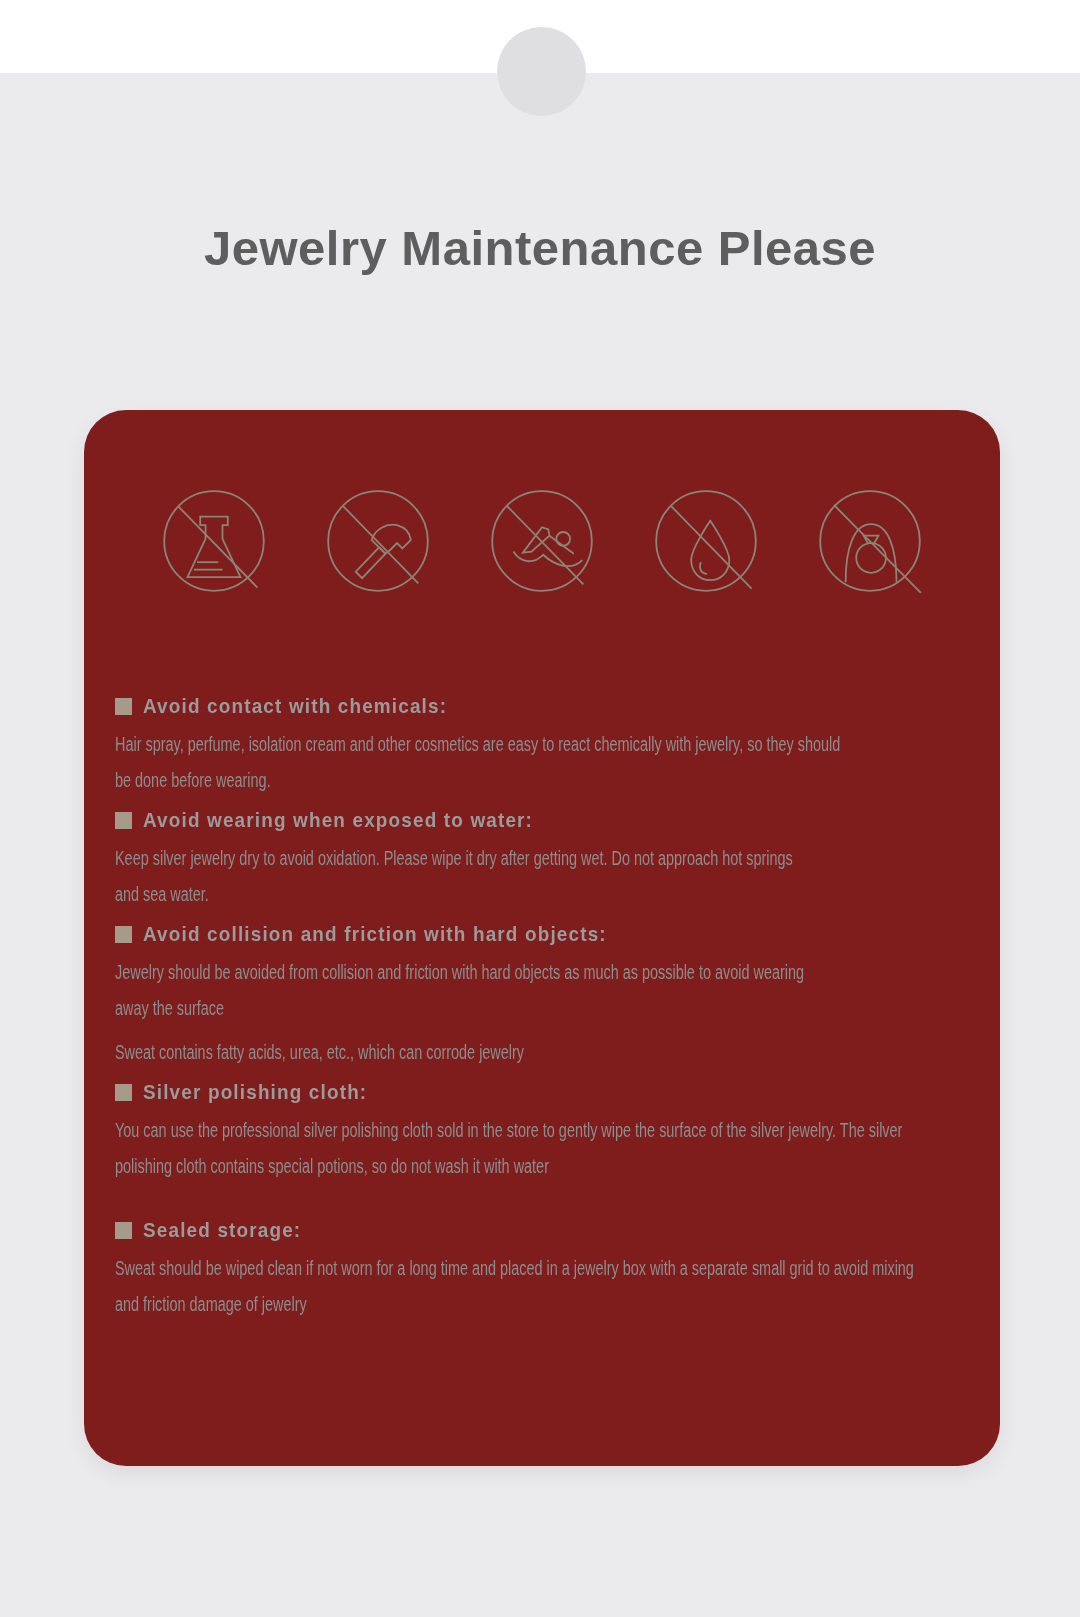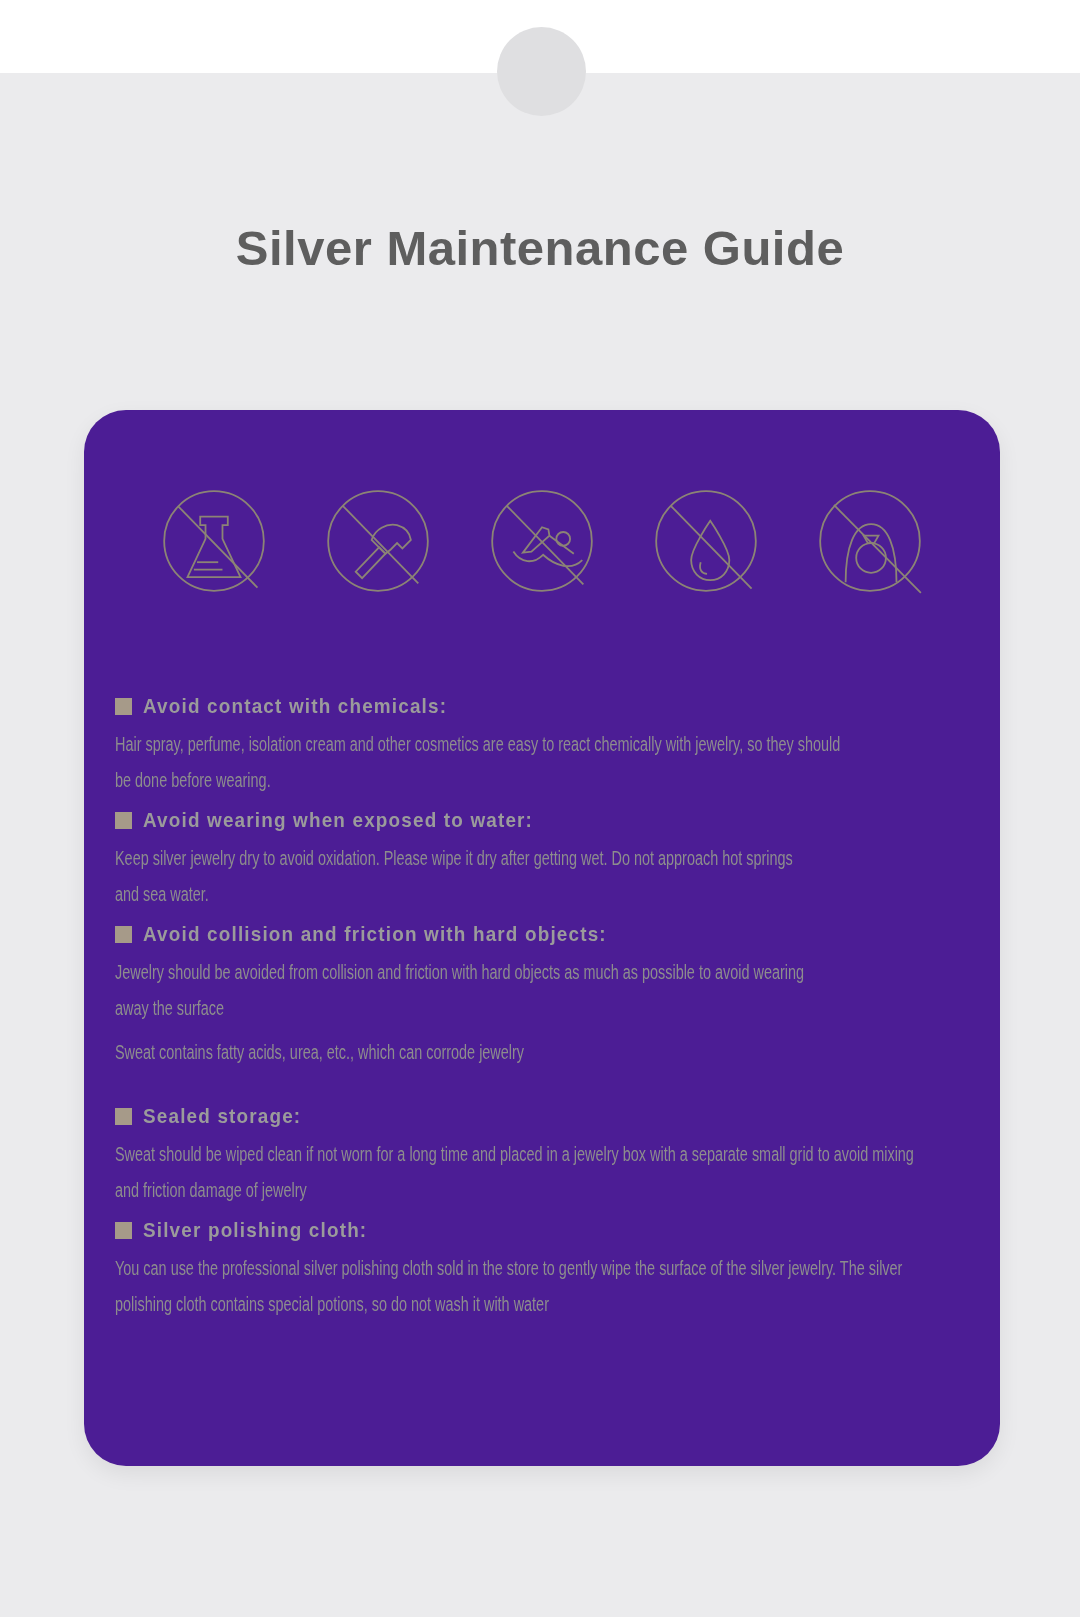--- a/index.html
+++ b/index.html
@@ -30,21 +30,21 @@
     text-align: center;
     font-size: 49px;
     font-weight: bold;
     letter-spacing: 0.5px;
     color: #5e5e5e;
   }
   .info-card {
     position: absolute;
     left: 84px; top: 410px;
     width: 916px; height: 1056px;
-    background: #4c1d95;
+    background: #7f1d1d;
     border-radius: 42px;
     box-shadow: 0 8px 22px rgba(0,0,0,0.07);
   }
   .icons-row {
     margin-top: 78px;
     display: flex;
     justify-content: center;
     align-items: center;
     gap: 58px;
   }
@@ -87,21 +87,21 @@
     transform: scaleX(0.74);
     transform-origin: 0 50%;
   }
 </style>
 </head>
 <body>
 
 <div class="top-band"></div>
 <div class="hang-circle"></div>
 
-<h1 class="page-title">Silver Maintenance Guide</h1>
+<h1 class="page-title">Jewelry Maintenance Please</h1>
 
 <div class="info-card">
 
   <div class="icons-row">
 
     <svg width="106" height="106" viewBox="0 0 100 100" fill="none" stroke="#8c8475" stroke-width="1.7">
       <circle cx="50" cy="50" r="47"></circle>
       <path d="M37 27 H63 V35 H58 V48 L75 84 H25 L42 48 V35 H37 Z"></path>
       <path d="M34 70 H54"></path>
       <path d="M31 77 H58"></path>
@@ -175,36 +175,36 @@
         <div class="body-line">away the surface</div>
       </div>
     </div>
 
     <div class="section">
       <div class="sec-body">
         <div class="body-line">Sweat contains fatty acids, urea, etc., which can corrode jewelry</div>
       </div>
     </div>
 
+    <div class="section">
+      <div class="sec-head">
+        <span class="bullet"></span>
+        <span class="sec-head-text">Silver polishing cloth:</span>
+      </div>
+      <div class="sec-body">
+        <div class="body-line">You can use the professional silver polishing cloth sold in the store to gently wipe the surface of the silver jewelry. The silver</div>
+        <div class="body-line">polishing cloth contains special potions, so do not wash it with water</div>
+      </div>
+    </div>
+
     <div class="section mt-lg">
       <div class="sec-head">
         <span class="bullet"></span>
         <span class="sec-head-text">Sealed storage:</span>
       </div>
       <div class="sec-body">
         <div class="body-line">Sweat should be wiped clean if not worn for a long time and placed in a jewelry box with a separate small grid to avoid mixing</div>
         <div class="body-line">and friction damage of jewelry</div>
       </div>
     </div>
 
-    <div class="section">
-      <div class="sec-head">
-        <span class="bullet"></span>
-        <span class="sec-head-text">Silver polishing cloth:</span>
-      </div>
-      <div class="sec-body">
-        <div class="body-line">You can use the professional silver polishing cloth sold in the store to gently wipe the surface of the silver jewelry. The silver</div>
-        <div class="body-line">polishing cloth contains special potions, so do not wash it with water</div>
-      </div>
-    </div>
-
   </div>
 </div>
 
 </body></html>

